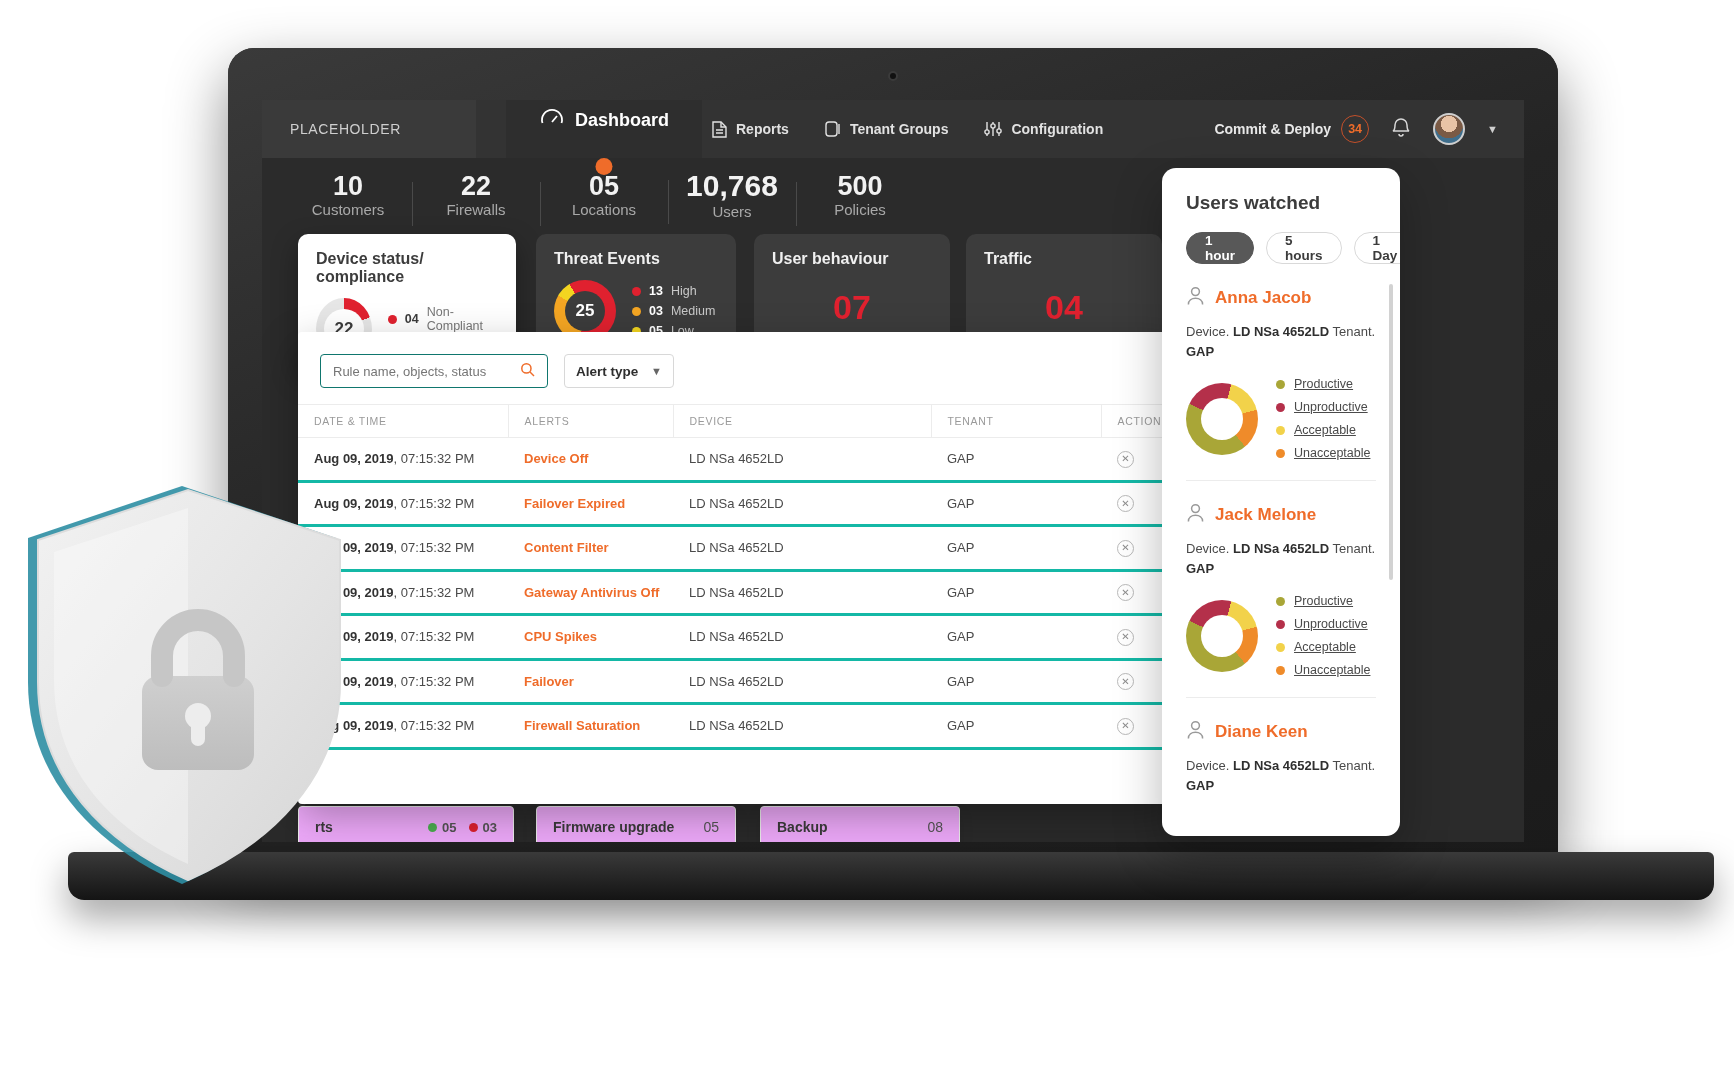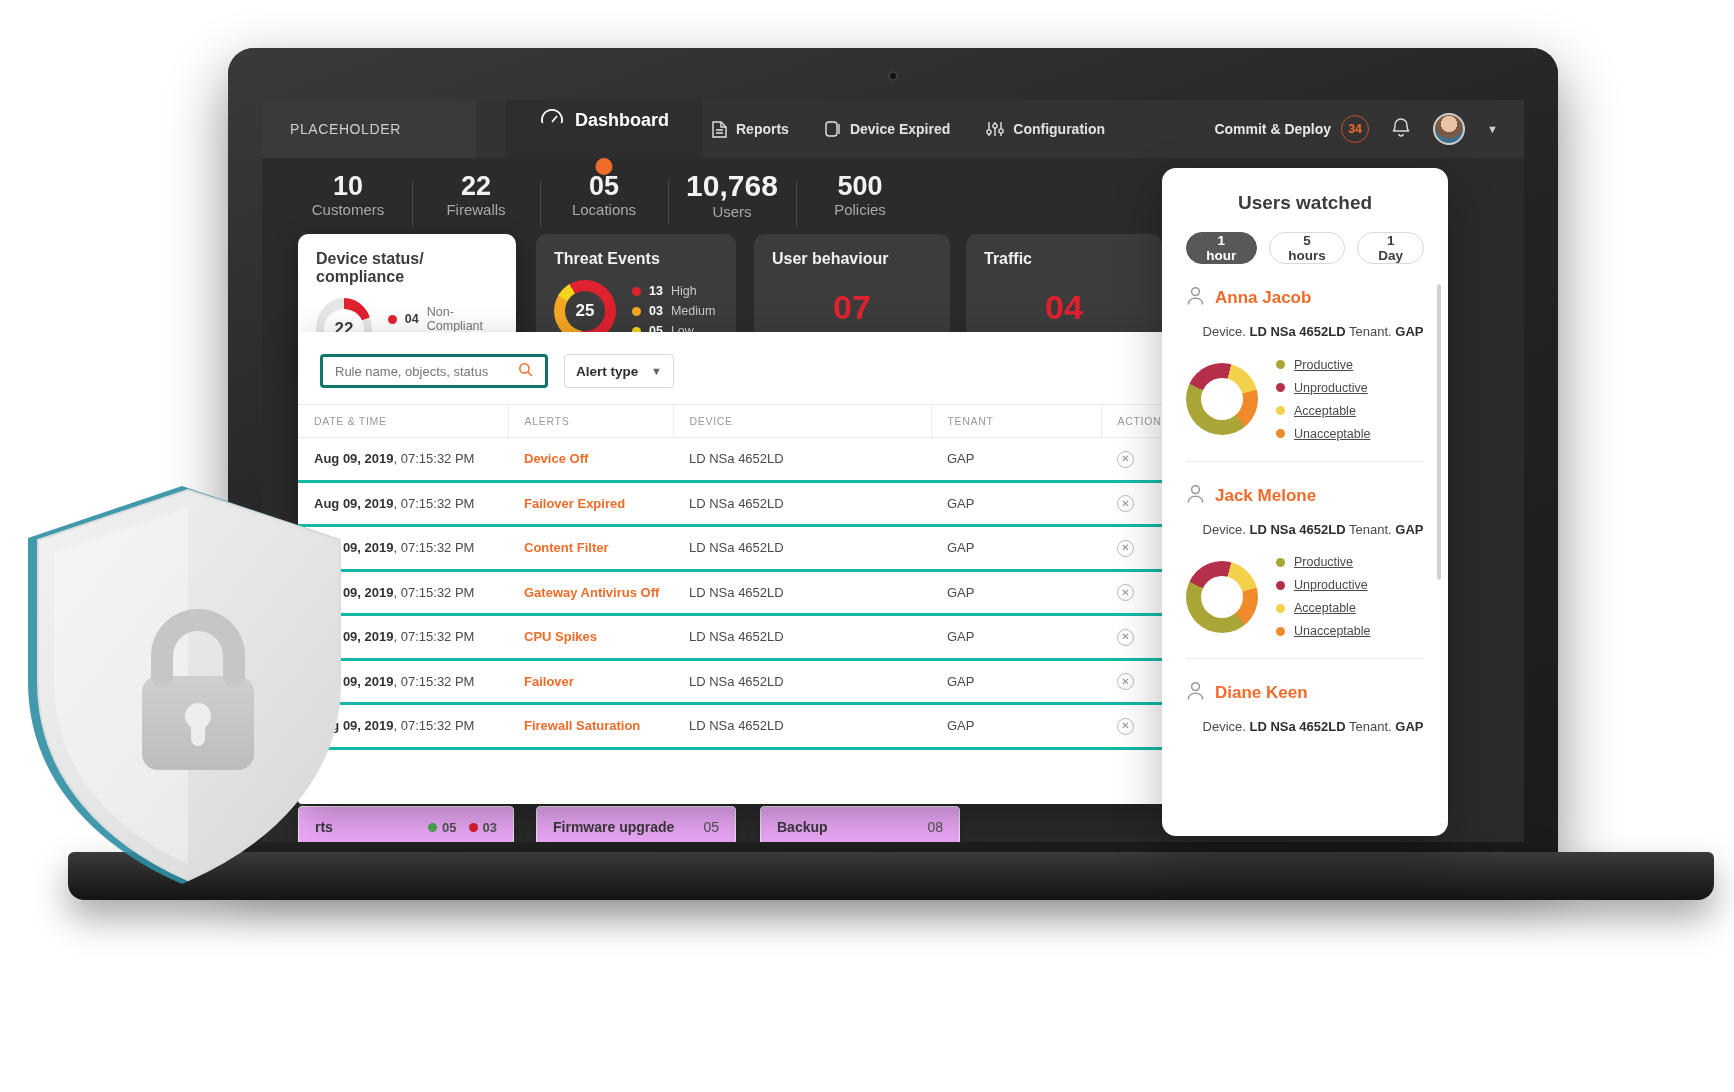--- a/index.html
+++ b/index.html
@@ -156,21 +156,21 @@
 
   
   .alerts-panel {
     position: absolute; left: 36px; top: 232px;
     width: 880px; height: 472px;
     background: #fff; border-radius: 4px;
     box-shadow: 0 14px 40px rgba(0,0,0,.30);
   }
   .filters { display: flex; align-items: center; gap: 16px; padding: 22px 22px 16px 22px; }
   .search {
-    width: 228px; height: 34px; border: 3px solid #0f766e; border-radius: 4px;
+    width: 228px; height: 34px; border: 1px solid #0f766e; border-radius: 4px;
     display: flex; align-items: center; padding: 0 12px; gap: 6px;
   }
   .search input {
     border: none; outline: none; flex: 1; font-size: 13px; color: #9a9a9a;
     font-family: "Liberation Sans", sans-serif; background: transparent;
   }
   .select {
     width: 110px; height: 34px; border: 1px solid #d8d8d8; border-radius: 4px;
     display: flex; align-items: center; justify-content: space-between;
     padding: 0 11px; font-size: 13.5px; color: #2f2f2f; font-weight: bold;
@@ -213,25 +213,24 @@
   .bc2 { left: 238px; width: 200px; }
   .bc3 { left: 462px; width: 200px; }
   .bcard .val { color: #555; font-weight: normal; }
   .minidots { display: flex; align-items: center; gap: 12px; }
   .minidots .md { display: flex; align-items: center; gap: 5px; font-size: 13px; color: #555; }
   .bsection { position: absolute; left: 0; top: -14px; font-size: 15px; font-weight: bold; color: #3c3c3c; }
 
   
   .uw {
     position: absolute; left: 1162px; top: 168px;
-    width: 286px; height: 668px;
+    width: 238px; height: 668px;
     background: #fff; border-radius: 14px;
     box-shadow: 0 18px 48px rgba(0,0,0,.28);
     overflow: hidden;
-    text-align: center;
   }
   .uw-title { font-size: 19px; font-weight: bold; color: #3c3c3c; padding: 24px 24px 0 24px; }
   .chips { display: flex; gap: 12px; padding: 18px 24px 0 24px; }
   .chip {
     height: 32px; padding: 0 18px; border-radius: 16px;
     border: 1px solid #d9d9d9; background: #fff; color: #3c3c3c;
     font-size: 13.5px; font-weight: bold;
     display: flex; align-items: center; cursor: pointer;
   }
   .chip.active { background: #585858; border-color: #585858; color: #fff; }
@@ -287,21 +286,21 @@
               </span>
               <span>Reports</span>
             </div>
             <div class="navitem">
               <span>
                 <svg width="16" height="17" viewBox="0 0 16 17" fill="none" stroke="#e2e2e2" stroke-width="1.4">
                   <rect x="1" y="1" width="11" height="14" rx="3"></rect>
                     <path d="M14 3v10"></path>
                 </svg>
               </span>
-              <span>Device Expired</span>
+              <span>Tenant Groups</span>
             </div>
             <div class="navitem">
               <span>
                 <svg width="18" height="17" viewBox="0 0 18 17" fill="none" stroke="#e2e2e2" stroke-width="1.4">
                   <path d="M3 1v14M9 1v14M15 1v14"></path>
                   <circle cx="3" cy="11" r="2.1" fill="#333"></circle>
                   <circle cx="9" cy="5" r="2.1" fill="#333"></circle>
                   <circle cx="15" cy="10" r="2.1" fill="#333"></circle>
                 </svg>
               </span>

